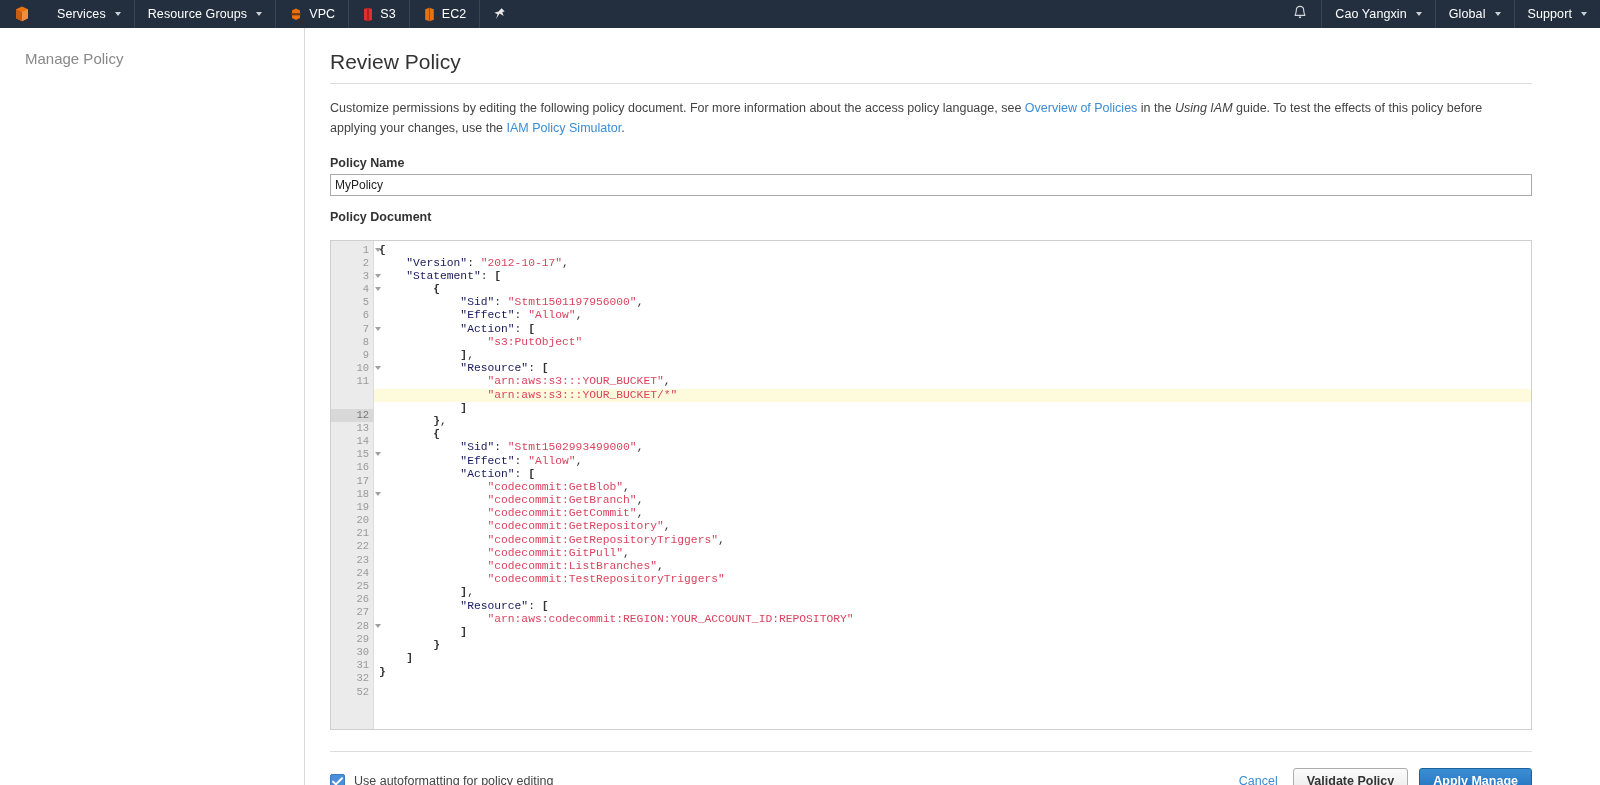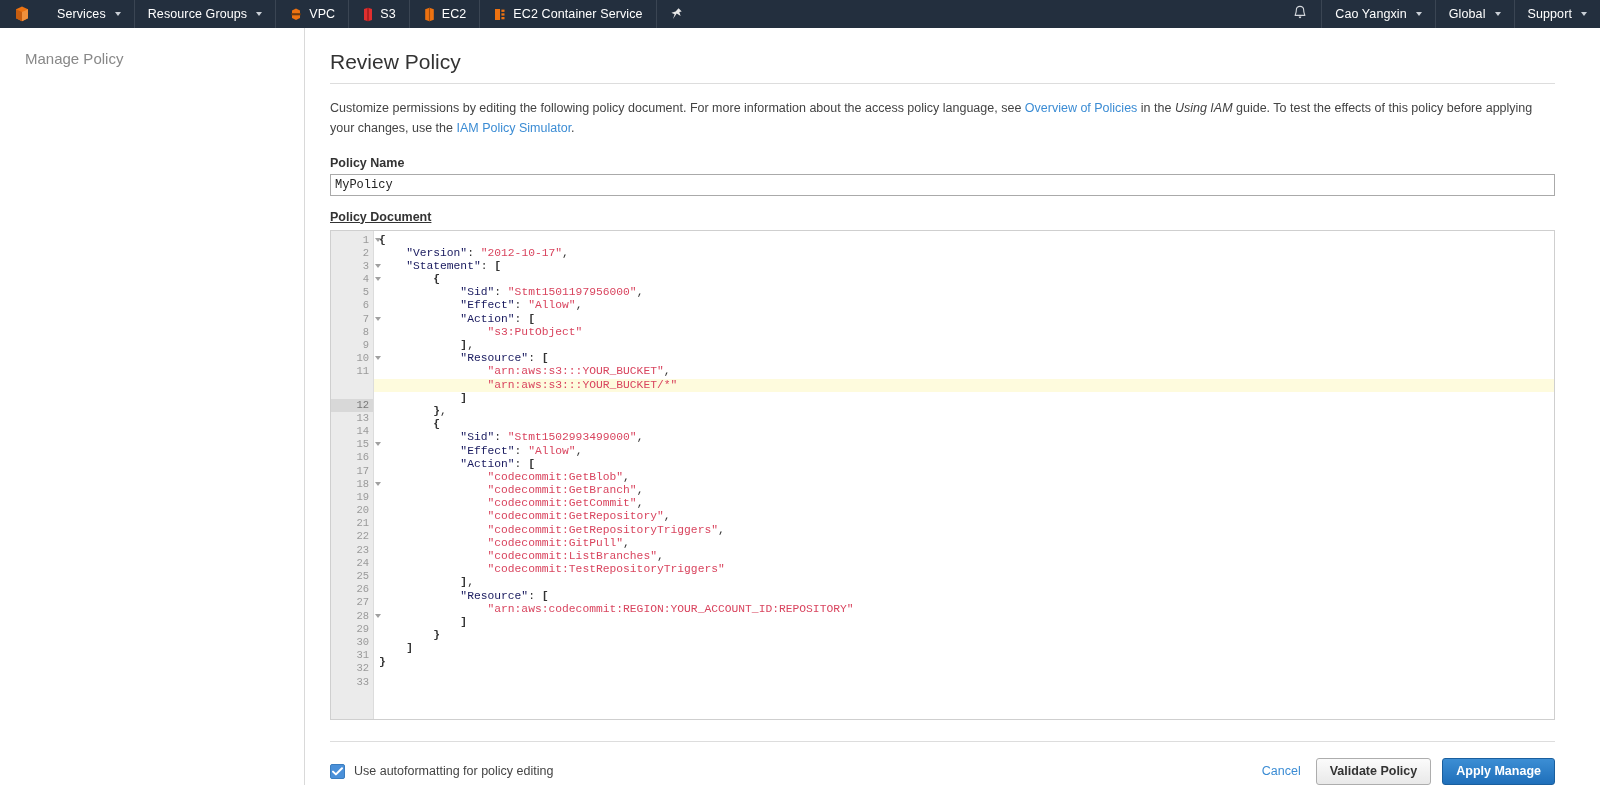--- a/index.html
+++ b/index.html
@@ -47,21 +47,21 @@
   .sidebar {
     width: 305px; flex: 0 0 305px;
     background: #ffffff;
     border-right: 1px solid #d9d9d9;
     padding: 22px 0 0 25px;
   }
   .sidebar-title {
     font-size: 15px; color: #888888; font-weight: normal;
   }
   .content {
-    flex: 1 1 auto; padding: 22px 45px 0 25px;
+    flex: 1 1 auto; padding: 22px 68px 0 25px;
     position: relative; overflow: hidden;
   }
 
   .page-title {
     font-size: 21px; color: #333333; font-weight: normal;
     padding-bottom: 9px;
   }
   .title-rule { border-bottom: 1px solid #dddddd; margin-bottom: 14px; }
 
   .desc {
@@ -71,24 +71,24 @@
   .lnk { color: #3b8cd4; cursor: pointer; }
   .ital { font-style: italic; }
 
   .field-label {
     font-size: 12.5px; font-weight: bold; color: #333333;
     margin: 17px 0 4px 0;
   }
   .policy-name-input {
     display: block; width: 100%; height: 22px;
     border: 1px solid #aaaaaa; background: #ffffff;
-    font-family: Liberation Mono, monospace; font-size: 12px;
+    font-family: Liberation Sans, sans-serif; font-size: 12px;
     color: #222222; padding: 0 4px; outline: none;
   }
-  .doc-label { margin-top: 14px; margin-bottom: 6px; text-decoration: underline; }
+  .doc-label { margin-top: 14px; margin-bottom: 16px; }
 
   
   .editor {
     width: 100%; height: 490px;
     border: 1px solid #cfcfcf;
     background: #ffffff;
     display: flex; position: relative; overflow: hidden;
   }
   .gutter {
     width: 43px; flex: 0 0 43px;
@@ -210,31 +210,20 @@
   <div class="nav-item">
     <span class="svc-icon">
       <svg width="13" height="15" viewBox="0 0 13 15">
         <path d="M2.2 2.2 L6.5 0.8 L10.8 2.2 L10.8 12.8 L6.5 14.2 L2.2 12.8 Z" fill="#ec7211"></path>
         <path d="M6.5 0.8 L6.5 14.2" stroke="#a54d0c" stroke-width="1.1"></path>
       </svg>
     </span>
     <span>EC2</span>
   </div>
 
-  <div class="nav-item">
-    <span class="svc-icon">
-      <svg width="14" height="15" viewBox="0 0 14 15">
-        <path d="M2 2 L7 2 L7 13 L2 13 Z" fill="#ec7211"></path>
-        <rect x="8.4" y="2.6" width="3.1" height="2.3" fill="#ec7211"></rect>
-        <rect x="8.4" y="6.3" width="3.1" height="2.3" fill="#ec7211"></rect>
-        <rect x="8.4" y="10" width="3.1" height="2.3" fill="#ec7211"></rect>
-      </svg>
-    </span>
-    <span>EC2 Container Service</span>
-  </div>
 
   <div class="nav-item">
     <span class="svc-icon">
       <svg width="13" height="14" viewBox="0 0 13 14">
         <path d="M8.6 1.3 L11.7 4.4 L9.3 5 L10.6 9 L6.7 6.6 L3 11.9 L4.6 7.2 L1.4 5.7 L5.6 4.6 Z" fill="#e8e8e8"></path>
       </svg>
     </span>
   </div>
 
   <div class="nav-spacer"></div>
@@ -308,21 +297,21 @@
           <div class="gln">23</div>
           <div class="gln">24</div>
           <div class="gln">25</div>
           <div class="gln">26</div>
           <div class="gln">27</div>
           <div class="gln">28<span class="fold"></span></div>
           <div class="gln">29</div>
           <div class="gln">30</div>
           <div class="gln">31</div>
           <div class="gln">32</div>
-          <div class="gln">33</div>
+          <div class="gln">52</div>
         </div>
       <div class="code" id="code">
           <div class="cline"><span class="tok-pun">{</span></div>
           <div class="cline"><span class="tok-plain">    </span><span class="tok-key">"Version"</span><span class="tok-plain">: </span><span class="tok-str">"2012-10-17"</span><span class="tok-plain">,</span></div>
           <div class="cline"><span class="tok-plain">    </span><span class="tok-key">"Statement"</span><span class="tok-plain">: </span><span class="tok-pun">[</span></div>
           <div class="cline"><span class="tok-plain">        </span><span class="tok-pun">{</span></div>
           <div class="cline"><span class="tok-plain">            </span><span class="tok-key">"Sid"</span><span class="tok-plain">: </span><span class="tok-str">"Stmt1501197956000"</span><span class="tok-plain">,</span></div>
           <div class="cline"><span class="tok-plain">            </span><span class="tok-key">"Effect"</span><span class="tok-plain">: </span><span class="tok-str">"Allow"</span><span class="tok-plain">,</span></div>
           <div class="cline"><span class="tok-plain">            </span><span class="tok-key">"Action"</span><span class="tok-plain">: </span><span class="tok-pun">[</span></div>
           <div class="cline"><span class="tok-plain">                </span><span class="tok-str">"s3:PutObject"</span></div>

